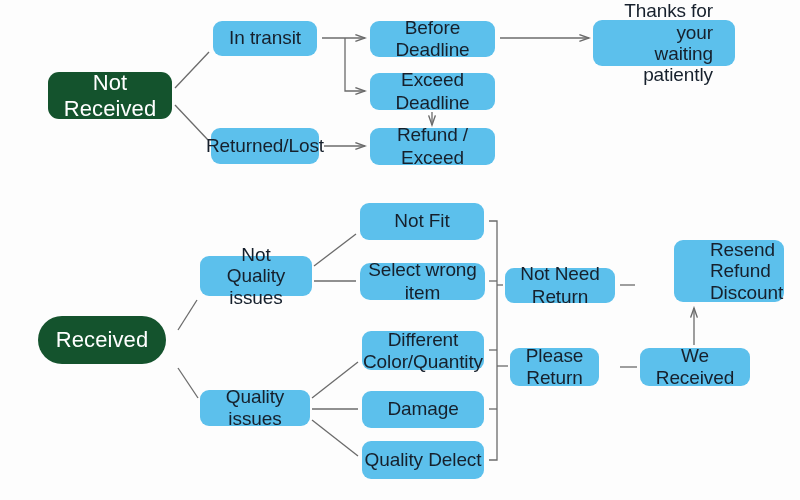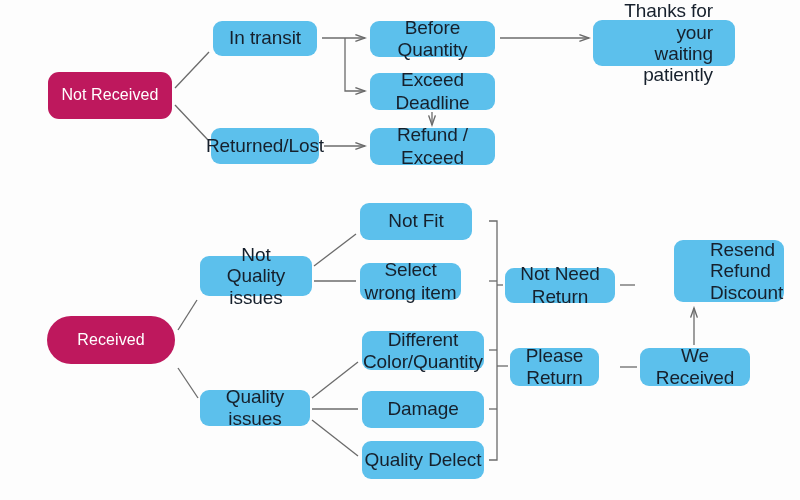--- a/index.html
+++ b/index.html
@@ -36,24 +36,24 @@
   }
   .node-blue {
     background: #5CC0EC;
     color: #16202c;
     border-radius: 9px;
     font-size: 19px;
     font-weight: 500;
     letter-spacing: -0.1px;
   }
   .node-black {
-    background: #be185d;
+    background: #14532d;
     color: #ffffff;
     border-radius: 11px;
-    font-size: 16px;
+    font-size: 22px;
     font-weight: 400;
     letter-spacing: 0.1px;
   }
   .node-blue.multiline {
     line-height: 1.12;
   }
   .align-right {
     justify-content: flex-end;
     text-align: right;
     padding-right: 22px;
@@ -114,34 +114,34 @@
       <line x1="620" y1="367" x2="637" y2="367"></line>
 
       <line x1="694" y1="345" x2="694" y2="308" marker-end="url(#ah)"></line>
     </g>
   </svg>
 
   <div class="node node-black" style="left:48px; top:72px; width:124px; height:47px;">
     <span class="nowrap">Not Received</span>
   </div>
 
-  <div class="node node-black" style="left:47px; top:316px; width:128px; height:48px;border-radius:24px;">
+  <div class="node node-black" style="left:38px; top:316px; width:128px; height:48px;border-radius:24px;">
     <span class="nowrap">Received</span>
   </div>
 
   <div class="node node-blue" style="left:213px; top:21px; width:104px; height:35px;">
     <span class="nowrap">In transit</span>
   </div>
 
   <div class="node node-blue" style="left:211px; top:128px; width:108px; height:36px;">
     <span class="nowrap">Returned/Lost</span>
   </div>
 
   <div class="node node-blue" style="left:370px; top:21px; width:125px; height:36px;">
-    <span class="nowrap">Before Quantity</span>
+    <span class="nowrap">Before Deadline</span>
   </div>
 
   <div class="node node-blue" style="left:370px; top:73px; width:125px; height:37px;">
     <span class="nowrap">Exceed Deadline</span>
   </div>
 
   <div class="node node-blue" style="left:370px; top:128px; width:125px; height:37px;">
     <span class="nowrap">Refund / Exceed</span>
   </div>
 
@@ -152,25 +152,25 @@
 
   <div class="node node-blue multiline" style="left:200px; top:256px; width:112px; height:40px;">
     <span class="nowrap">Not
 Quality issues</span>
   </div>
 
   <div class="node node-blue" style="left:200px; top:390px; width:110px; height:36px;">
     <span class="nowrap">Quality issues</span>
   </div>
 
-  <div class="node node-blue" style="left:360px; top:203px; width:112px; height:37px;">
+  <div class="node node-blue" style="left:360px; top:203px; width:124px; height:37px;">
     <span class="nowrap">Not Fit</span>
   </div>
 
-  <div class="node node-blue" style="left:360px; top:263px; width:101px; height:37px;">
+  <div class="node node-blue" style="left:360px; top:263px; width:125px; height:37px;border-radius:10px;">
     <span class="nowrap">Select wrong item</span>
   </div>
 
   <div class="node node-blue multiline" style="left:362px; top:331px; width:122px; height:39px;">
     <span class="nowrap">Different
 Color/Quantity</span>
   </div>
 
   <div class="node node-blue" style="left:362px; top:391px; width:122px; height:37px;">
     <span class="nowrap">Damage</span>

